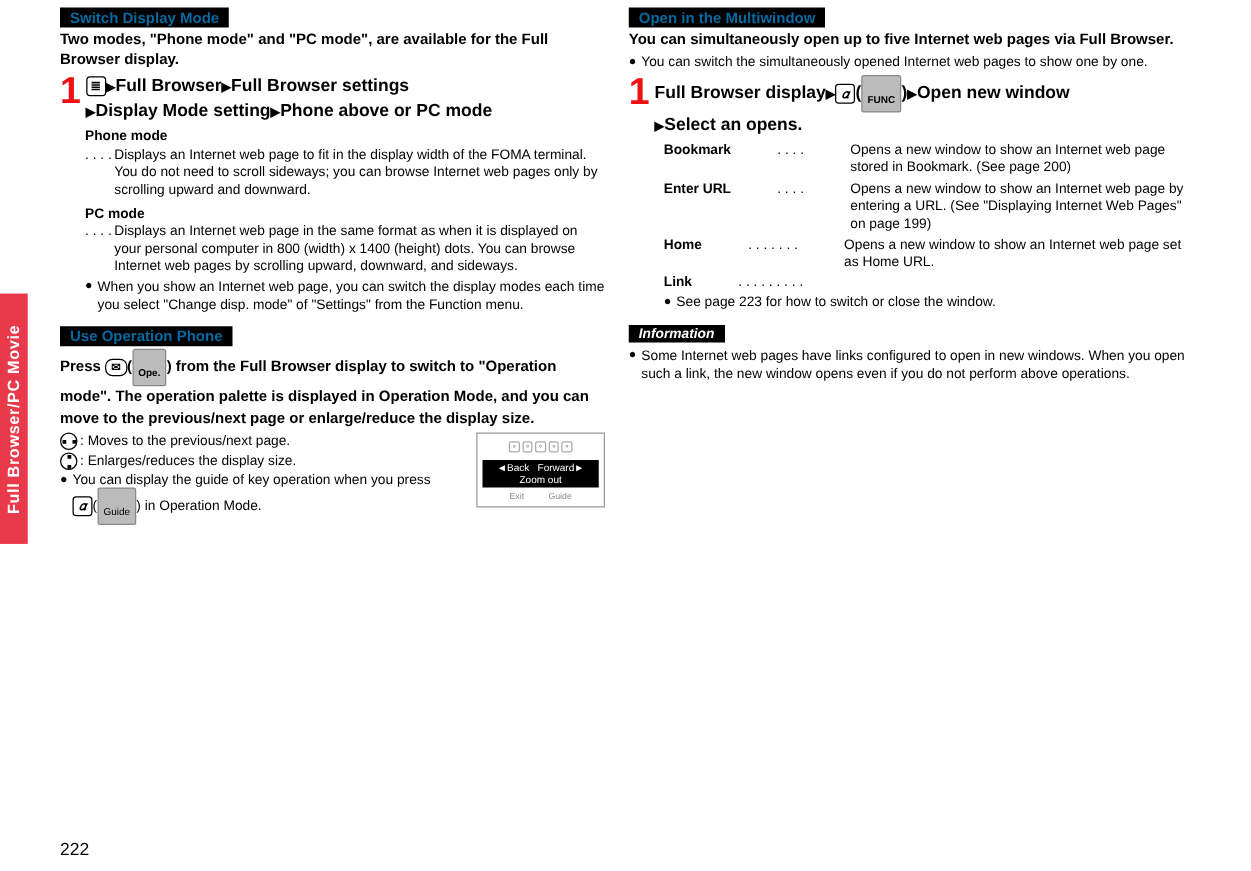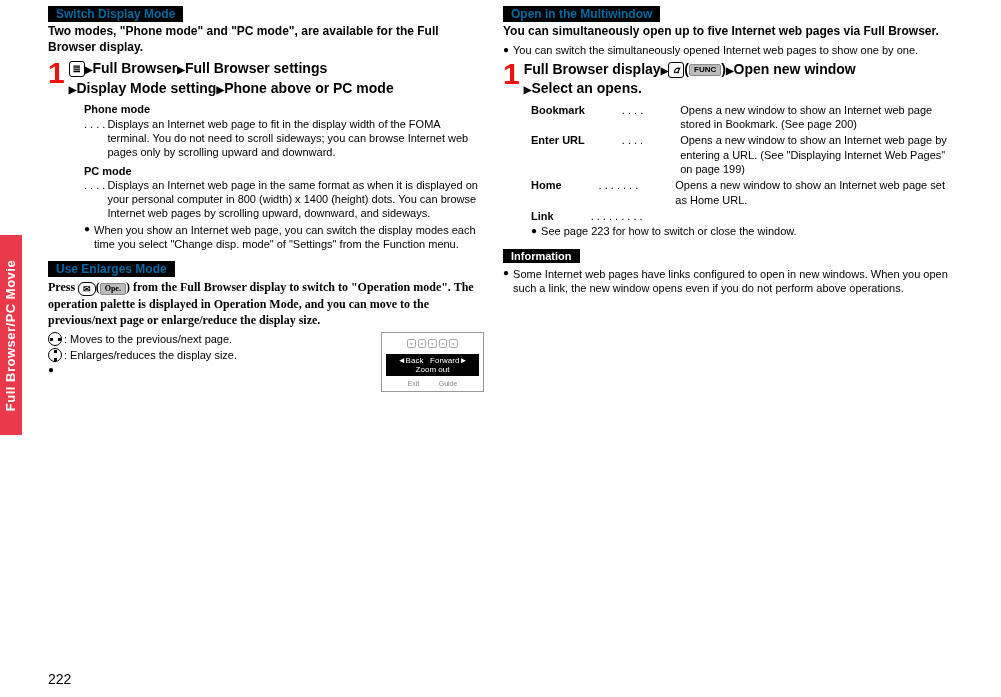--- a/index.html
+++ b/index.html
@@ -71,21 +71,21 @@
       font-family: Arial, sans-serif;
     }
     .step-body {
       flex: 1;
       font-size: 14px;
       font-weight: bold;
       line-height: 1.4;
     }
     .tri { color: #000; font-size: 10px; }
     .indent-block {
-      margin-left: 36px;
+      margin-left: 20px;
       font-size: 11px;
       line-height: 1.3;
     }
     .mode-label {
       font-weight: bold;
       margin-top: 4px;
     }
     .dots-desc {
       display: flex;
       margin-bottom: 2px;
@@ -97,39 +97,38 @@
       align-items: flex-start;
       gap: 4px;
       margin-top: 2px;
     }
     .bullet-row .b { line-height: 1.2; font-size: 10px;}
     .op-intro {
       font-weight: bold;
       font-size: 12px;
       line-height: 1.35;
       margin-bottom: 4px;
-      font-family: Liberation Serif, serif;
     }
     .small-icon {
       display: inline-block;
       border: 1px solid #000;
       border-radius: 6px;
       padding: 0 4px;
       font-size: 9px;
       line-height: 12px;
       height: 14px;
       vertical-align: middle;
       background: #fff;
     }
     .mini-label {
       display: inline-block;
       background: #bbb;
       color: #000;
       font-size: 8px;
-      padding: 0 4px;
+      padding: 14px 4px;
       border: 1px solid #888;
       border-radius: 2px;
       vertical-align: middle;
       line-height: 10px;
       height: 12px;
     }
     .joy {
       display: inline-flex;
       width: 14px;
       height: 14px;
@@ -183,21 +182,21 @@
       line-height: 1.3;
       margin-bottom: 2px;
       gap: 37px;
     }
     .def-row .term { font-weight: bold; flex-shrink:0;}
     .def-row .dots { flex-shrink:0;}
     .def-row .def { }
     .def-wrap { margin-left:28px; margin-top:4px;}
     .info-bar {
       background:#000;color:#fff;font-weight:bold;font-size:11px;
-      padding:1px 8px;display:inline-block;margin-top:12px;margin-bottom:2px;
+      padding:1px 8px;display:inline-block;margin-top:12px;margin-bottom:2px;font-style:italic;
     }
     .info-body { font-size:11px; line-height:1.3; padding-right:4px;}
     .page-number {
       position: absolute;
       bottom: 10px;
       left: 48px;
       font-size: 14px;
       font-family: Arial, sans-serif;
     }
     .ir-icon {
@@ -242,21 +241,21 @@
         <span class="desc">Displays an Internet web page in the same format as when it is displayed on your personal computer in 800 (width) x 1400 (height) dots. You can browse Internet web pages by scrolling upward, downward, and sideways.</span>
       </div>
       <div class="bullet-row">
         <span class="b">●</span>
         <span>When you show an Internet web page, you can switch the display modes each time you select "Change disp. mode" of "Settings" from the Function menu.</span>
       </div>
     </div>
 
     <div style="height:10px"></div>
 
-    <div class="heading-bar">Use Enlarges Mode</div>
+    <div class="heading-bar">Use Operation Phone</div>
     <div class="op-intro">
       <span>Press </span><span class="small-icon">✉</span><span>(</span><span class="mini-label">Ope.</span><span>) from the Full Browser display to switch to "Operation mode". The operation palette is displayed in Operation Mode, and you can move to the previous/next page or enlarge/reduce the display size.</span>
     </div>
 
     <div class="op-guide-img">
       <div style="padding:2px 0">
         <span class="pill">◦</span><span class="pill">◦</span><span class="pill">◦</span><span class="pill">◦</span><span class="pill">◦</span>
       </div>
       <div class="middle">
         <div><span>◄Back</span>&nbsp;&nbsp;&nbsp;<span>Forward►</span></div>
@@ -268,20 +267,24 @@
     <div class="op-row">
       <span class="joy lr"></span>
       <span>: Moves to the previous/next page.</span>
     </div>
     <div class="op-row">
       <span class="joy ud"></span>
       <span>: Enlarges/reduces the display size.</span>
     </div>
     <div class="bullet-row" style="font-size:11px;">
       <span class="b">●</span>
+      <span>
+        <span>You can display the guide of key operation when you press </span><br>
+        <span class="ir-icon alpha"></span><span>(</span><span class="mini-label">Guide</span><span>) in Operation Mode.</span>
+      </span>
     </div>
 
   </div>
 
   <div class="col right">
 
     <div class="heading-bar">Open in the Multiwindow</div>
     <div class="intro-bold">You can simultaneously open up to five Internet web pages via Full Browser.</div>
     <div class="bullet-row" style="font-size:11px;margin-bottom:4px;">
       <span class="b">●</span>

